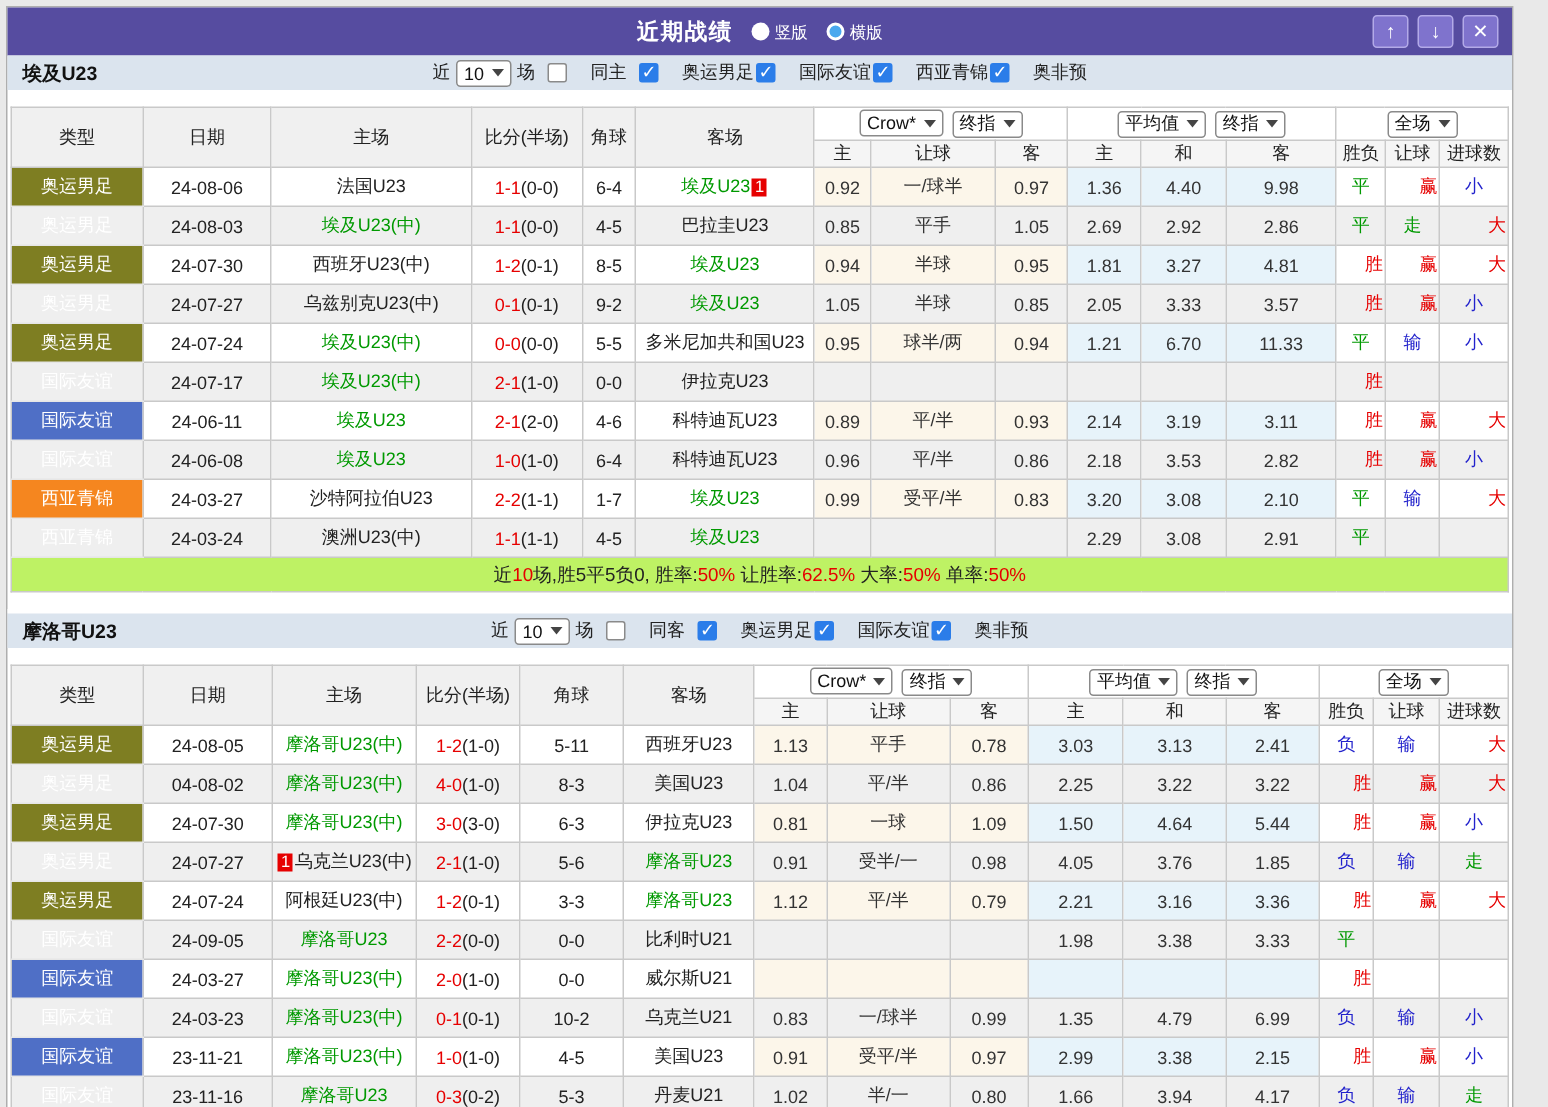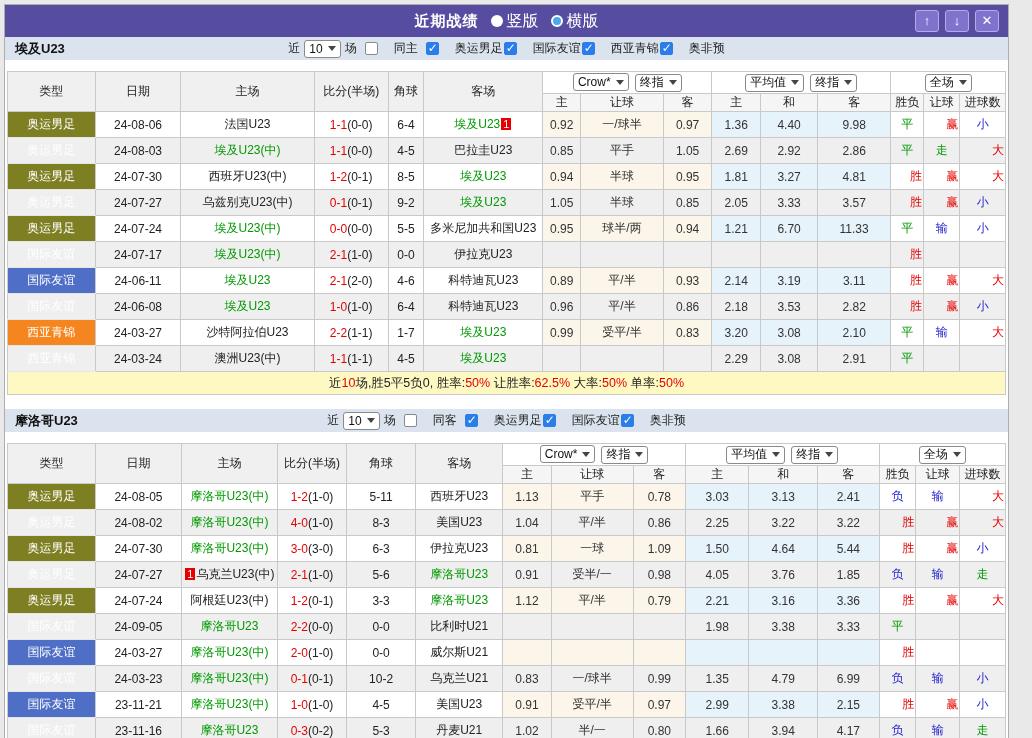--- a/index.html
+++ b/index.html
@@ -12,21 +12,21 @@
   .window {
     position:absolute; left:4px; top:4px; width:1005px;
     background:#ffffff; border:1px solid #aeaeae;
   }
   
   .titlebar {
     height:32px; background:#564ca0; position:relative;
     display:flex; align-items:center; justify-content:center; gap:12px;
   }
   .title { color:#fff; font-weight:bold; font-size:15px; letter-spacing:1px; }
-  .radio-opt { display:flex; align-items:center; gap:4px; color:#fff; font-size:16px; cursor:pointer; }
+  .radio-opt { display:flex; align-items:center; gap:4px; color:#fff; font-size:11px; cursor:pointer; }
   .radio-sel { width:12px; height:12px; border-radius:50%; background:#fff; }
   .radio-unsel { width:12px; height:12px; border-radius:50%; border:2px solid #fff; background:#4aa8ee; }
   .win-buttons { position:absolute; right:9px; top:5px; display:flex; gap:6px; }
   .win-btn {
     width:24px; height:22px; background:#7f73cd; border:1px solid #b3aae8; border-radius:3px;
     color:#fff; font-weight:bold; font-size:13px; line-height:20px; text-align:center; cursor:pointer;
   }
   
   .filter-row {
     height:23px; background:#dbe4ee; position:relative;
@@ -59,21 +59,21 @@
   tr.alt td { background:#efefef; }
   td.odds { background:#fcf6ea; color:#333; }
   td.avg  { background:#e7f3fa; color:#333; }
   td.t-oly { background:#7e7e22; color:#fff; border-bottom-color:#e6e6e6; }
   td.t-fri { background:#4f6fc6; color:#fff; border-bottom-color:#e6e6e6; }
   td.t-wa  { background:#f5861f; color:#fff; border-bottom-color:#e6e6e6; }
   .c-red { color:#e60000;text-align:right; } .c-green { color:#009900; } .c-blue { color:#2222cc; }
   .team-green { color:#009900; }
   .badge { background:#e60000; color:#fff; padding:0 2px; margin:0 1px; font-size:11px; }
   .half { color:#222; }
-  tfoot td { height:23px; background:#fef9c3; font-size:12.5px; border-top:1px solid #c9c9c9; }
+  tfoot td { height:23px; background:#bef264; font-size:12.5px; border-top:1px solid #c9c9c9; }
   .gap { height:3px; background:#fff; }
 </style>
 </head>
 <body>
 
 <div class="window">
 
   <div class="titlebar">
     <span class="title">近期战绩</span>
     <label class="radio-opt">
@@ -476,21 +476,21 @@
             <td class="odds">0.78</td>
             <td class="avg">3.03</td>
             <td class="avg">3.13</td>
             <td class="avg">2.41</td>
             <td class="c-blue">负</td>
             <td class="c-blue">输</td>
             <td class="c-red">大</td>
           </tr>
           <tr class="alt">
             <td class="t-oly">奥运男足</td>
-            <td>24-08-02</td>
+            <td>04-08-02</td>
             <td><span class="team-green">摩洛哥U23(中)</span></td>
             <td><span class="c-red">4-0</span><span class="half">(1-0)</span></td>
             <td>8-3</td>
             <td><span>美国U23</span></td>
             <td class="odds">1.04</td>
             <td class="odds">平/半</td>
             <td class="odds">0.86</td>
             <td class="avg">2.25</td>
             <td class="avg">3.22</td>
             <td class="avg">3.22</td>

